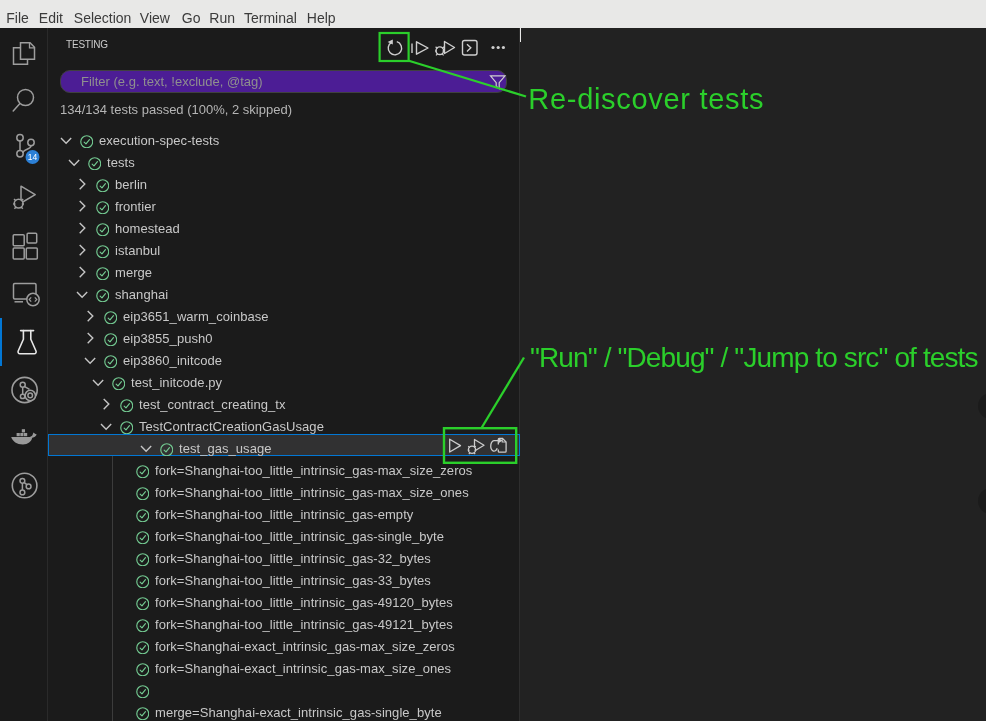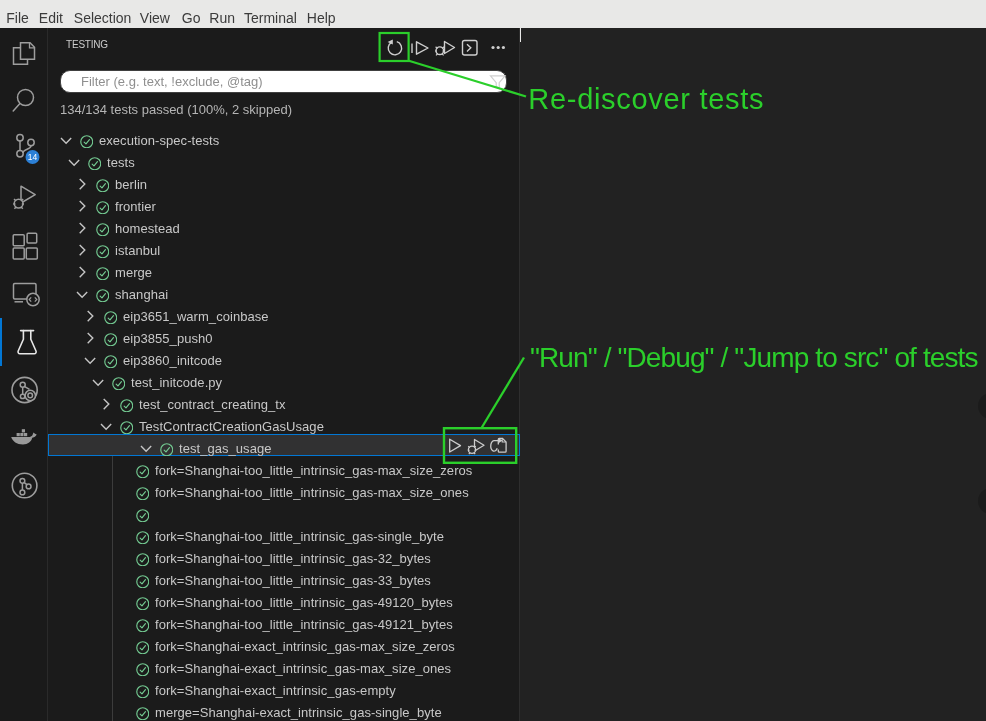--- a/index.html
+++ b/index.html
@@ -1,21 +1,21 @@
 <!DOCTYPE html>
 <html><head><meta charset="utf-8"><title>t</title><style>
 * {margin:0;padding:0;box-sizing:border-box}
 html,body {width:986px;height:721px;overflow:hidden;background:#222222;font-family:"Liberation Sans",sans-serif}
 #menubar {position:absolute;left:0;top:0;width:986px;height:42px;background:#e8e8e7}
 #menubar span {position:absolute;top:8.8px;font-size:14px;line-height:18px;color:#3b3b3b}
 #activity {position:absolute;left:0;top:28px;width:48px;height:693px;background:#1a1a1a;border-right:1px solid #2a2a2a}
 #sidebar {position:absolute;left:48px;top:28px;width:472px;height:693px;background:#1b1b1b;border-right:1px solid #2e2e2e}
 #editor {position:absolute;left:521px;top:28px;width:465px;height:693px;background:#222222}
 #paneheader {position:absolute;left:66px;top:26px;height:35px;font-size:10px;line-height:38px;color:#cccccc;letter-spacing:-0.2px}
-#filter {position:absolute;left:60px;top:70px;width:447px;height:23px;background:#ffffff;border:1px solid #404040;border-radius:10px;color:#8f8f8f;font-size:13px;line-height:21px;padding-left:20px}
+#filter {position:absolute;left:60px;top:70px;width:447px;height:23px;background:#4c1d95;border:1px solid #404040;border-radius:10px;color:#8f8f8f;font-size:13px;line-height:21px;padding-left:20px}
 #status {position:absolute;left:60px;top:102px;font-size:13px;color:#b5b5b5}
 #tree {position:absolute;left:48px;top:0;width:472px}
 .row {position:absolute;left:0;width:472px;height:22px;display:flex;align-items:flex-end;color:#c8c8c8;font-size:13px;white-space:pre;letter-spacing:0.05px}
 .row.sel {background:#313132;box-shadow:inset 0 0 0 1px #0277d4}
 .tw {width:16px;height:16px;margin-right:5.5px;flex:none}
 .pi {width:13.5px;height:13.5px;margin-right:6px;flex:none;margin-top:2px}
 #ov {position:absolute;left:0;top:0;z-index:50}
 .annot {position:absolute;color:#2bcf2b;white-space:pre;z-index:60;line-height:1}
 </style></head>
 <body>
@@ -130,21 +130,21 @@
         <circle cx="7" cy="7" r="6.2" fill="none" stroke="#73c991" stroke-width="1.2"></circle>
         <path d="M4.3 7.3 L6.2 9.2 L9.8 4.8" fill="none" stroke="#73c991" stroke-width="1.2" stroke-linecap="round" stroke-linejoin="round"></path>
       </svg><span>fork=Shanghai-too_little_intrinsic_gas-max_size_zeros</span></div>
 <div class="row" style="top:478px;padding-left:66px"><svg class="tw" viewBox="0 0 16 16"></svg><svg class="pi" viewBox="0 0 14 14">
         <circle cx="7" cy="7" r="6.2" fill="none" stroke="#73c991" stroke-width="1.2"></circle>
         <path d="M4.3 7.3 L6.2 9.2 L9.8 4.8" fill="none" stroke="#73c991" stroke-width="1.2" stroke-linecap="round" stroke-linejoin="round"></path>
       </svg><span>fork=Shanghai-too_little_intrinsic_gas-max_size_ones</span></div>
 <div class="row" style="top:500px;padding-left:66px"><svg class="tw" viewBox="0 0 16 16"></svg><svg class="pi" viewBox="0 0 14 14">
         <circle cx="7" cy="7" r="6.2" fill="none" stroke="#73c991" stroke-width="1.2"></circle>
         <path d="M4.3 7.3 L6.2 9.2 L9.8 4.8" fill="none" stroke="#73c991" stroke-width="1.2" stroke-linecap="round" stroke-linejoin="round"></path>
-      </svg></div>
+      </svg><span>fork=Shanghai-too_little_intrinsic_gas-empty</span></div>
 <div class="row" style="top:522px;padding-left:66px"><svg class="tw" viewBox="0 0 16 16"></svg><svg class="pi" viewBox="0 0 14 14">
         <circle cx="7" cy="7" r="6.2" fill="none" stroke="#73c991" stroke-width="1.2"></circle>
         <path d="M4.3 7.3 L6.2 9.2 L9.8 4.8" fill="none" stroke="#73c991" stroke-width="1.2" stroke-linecap="round" stroke-linejoin="round"></path>
       </svg><span>fork=Shanghai-too_little_intrinsic_gas-single_byte</span></div>
 <div class="row" style="top:544px;padding-left:66px"><svg class="tw" viewBox="0 0 16 16"></svg><svg class="pi" viewBox="0 0 14 14">
         <circle cx="7" cy="7" r="6.2" fill="none" stroke="#73c991" stroke-width="1.2"></circle>
         <path d="M4.3 7.3 L6.2 9.2 L9.8 4.8" fill="none" stroke="#73c991" stroke-width="1.2" stroke-linecap="round" stroke-linejoin="round"></path>
       </svg><span>fork=Shanghai-too_little_intrinsic_gas-32_bytes</span></div>
 <div class="row" style="top:566px;padding-left:66px"><svg class="tw" viewBox="0 0 16 16"></svg><svg class="pi" viewBox="0 0 14 14">
         <circle cx="7" cy="7" r="6.2" fill="none" stroke="#73c991" stroke-width="1.2"></circle>
@@ -162,21 +162,21 @@
         <circle cx="7" cy="7" r="6.2" fill="none" stroke="#73c991" stroke-width="1.2"></circle>
         <path d="M4.3 7.3 L6.2 9.2 L9.8 4.8" fill="none" stroke="#73c991" stroke-width="1.2" stroke-linecap="round" stroke-linejoin="round"></path>
       </svg><span>fork=Shanghai-exact_intrinsic_gas-max_size_zeros</span></div>
 <div class="row" style="top:654px;padding-left:66px"><svg class="tw" viewBox="0 0 16 16"></svg><svg class="pi" viewBox="0 0 14 14">
         <circle cx="7" cy="7" r="6.2" fill="none" stroke="#73c991" stroke-width="1.2"></circle>
         <path d="M4.3 7.3 L6.2 9.2 L9.8 4.8" fill="none" stroke="#73c991" stroke-width="1.2" stroke-linecap="round" stroke-linejoin="round"></path>
       </svg><span>fork=Shanghai-exact_intrinsic_gas-max_size_ones</span></div>
 <div class="row" style="top:676px;padding-left:66px"><svg class="tw" viewBox="0 0 16 16"></svg><svg class="pi" viewBox="0 0 14 14">
         <circle cx="7" cy="7" r="6.2" fill="none" stroke="#73c991" stroke-width="1.2"></circle>
         <path d="M4.3 7.3 L6.2 9.2 L9.8 4.8" fill="none" stroke="#73c991" stroke-width="1.2" stroke-linecap="round" stroke-linejoin="round"></path>
-      </svg><span>fork=Shanghai-exact_intrinsic_gas-empty</span></div>
+      </svg></div>
 <div class="row" style="top:698px;padding-left:66px"><svg class="tw" viewBox="0 0 16 16"></svg><svg class="pi" viewBox="0 0 14 14">
         <circle cx="7" cy="7" r="6.2" fill="none" stroke="#73c991" stroke-width="1.2"></circle>
         <path d="M4.3 7.3 L6.2 9.2 L9.8 4.8" fill="none" stroke="#73c991" stroke-width="1.2" stroke-linecap="round" stroke-linejoin="round"></path>
       </svg><span>merge=Shanghai-exact_intrinsic_gas-single_byte</span></div>
   </div>
 <svg id="ov" width="986" height="721" viewBox="0 0 986 721">
 
 <g fill="none" stroke="#9d9d9d" stroke-width="1.5">
 
  <path d="M20.5 42.8 h9.5 l4.5 4.5 v12 h-14 z"></path>

